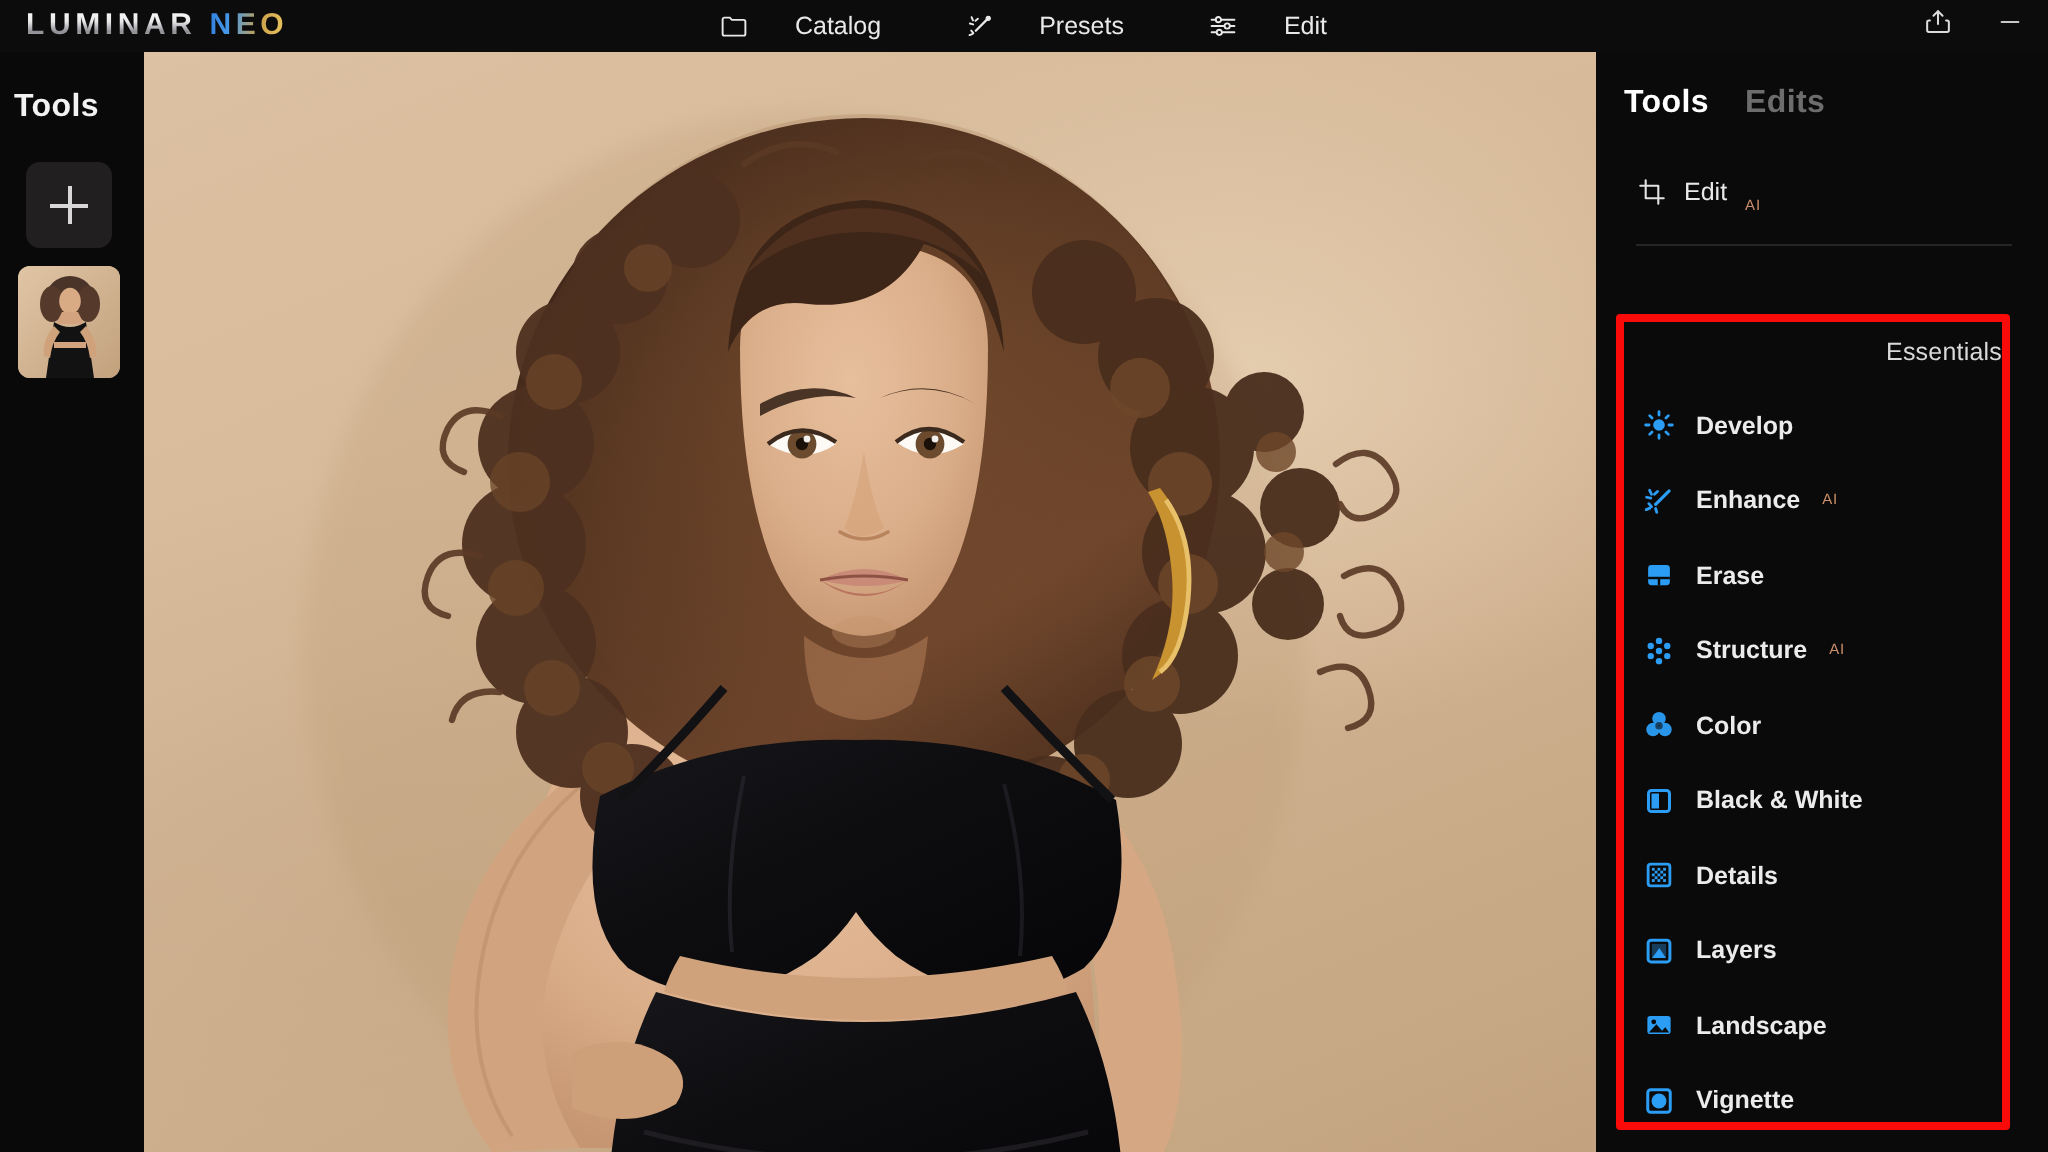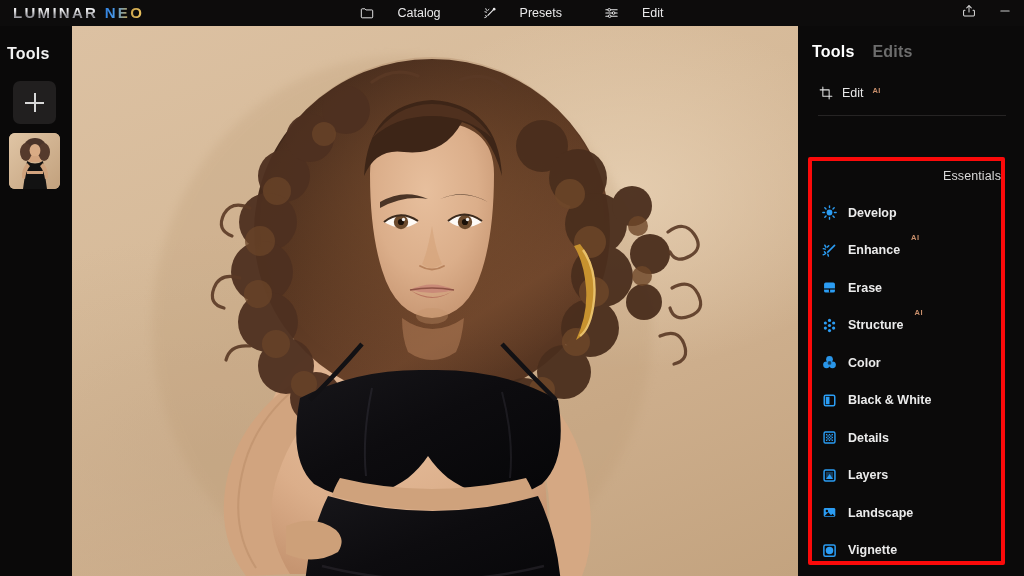--- a/index.html
+++ b/index.html
@@ -129,23 +129,23 @@
   .ptab.active { color: #ffffff; }
   .ptab.inactive { color: #6d6d6d; }
 
   .crop-row {
     display: flex; align-items: center; gap: 9px;
     margin: 24px 0 0 20px;
     cursor: pointer;
   }
   .crop-label { color: #e8e8e8; font-size: 12.5px; }
   .ai-badge {
-    color: #c98f6b; font-size: 7.5px; font-weight: 700;
+    color: #c98f6b; font-size: 7.5px; font-weight: 400;
     letter-spacing: .4px; align-self: flex-start;
-    margin-top: 1px;
+    margin-top: 13px;
   }
   .divider {
     height: 1px; background: #262424;
     margin: 15px 18px 0 20px;
   }
 
   
   .redbox {
     position: absolute; left: 10px; top: 131px;
     width: 197px; height: 408px;

